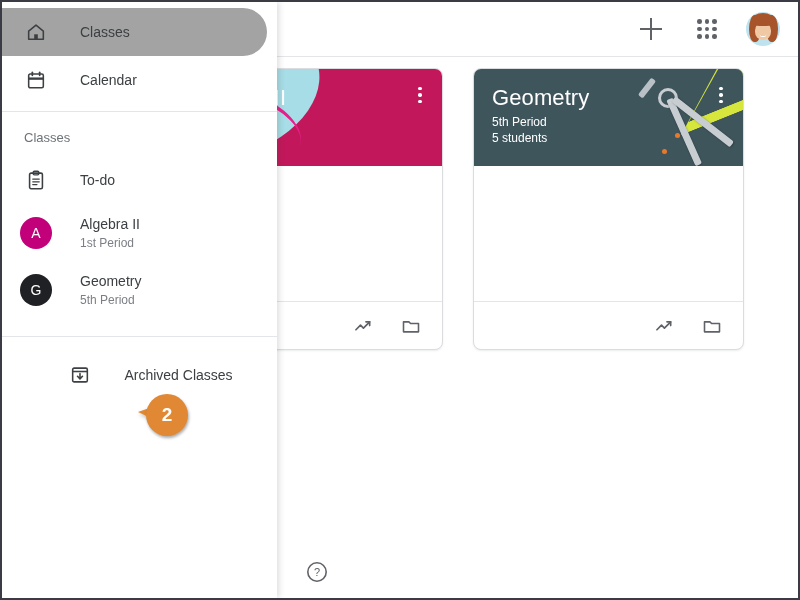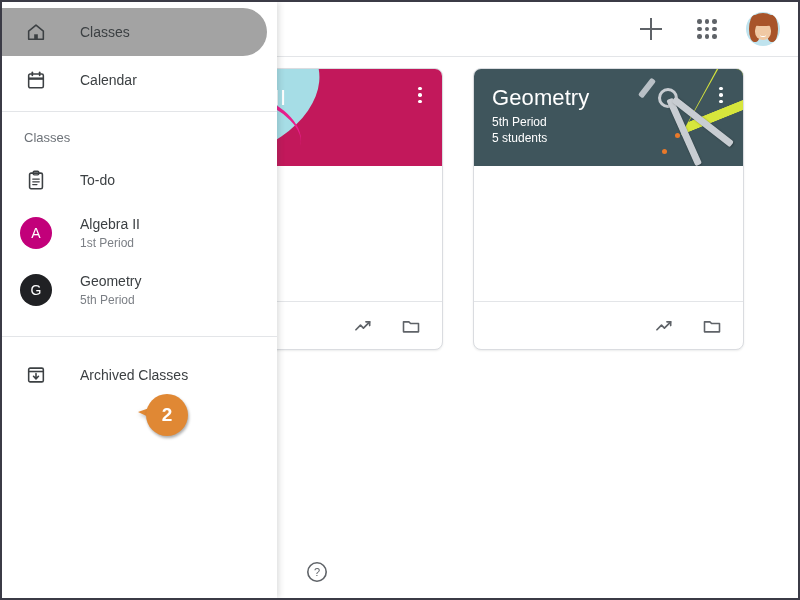--- a/index.html
+++ b/index.html
@@ -574,21 +574,21 @@
     <div class="class-item">
       <span class="class-badge" style="background:#202124">G</span>
       <span class="class-text">
         <span class="class-name" style="display:block;">Geometry</span>
         <span class="class-period" style="display:block;">5th Period</span>
       </span>
     </div>
 
     <div class="nav-divider" style="margin-top:18px;"></div>
 
-    <div class="nav-item" style="margin-top:14px;">
+    <div class="nav-item" style="margin-top:14px;justify-content:center;">
       <span class="nav-icon">
         <svg width="22" height="22" viewBox="0 0 24 24">
           <rect x="4" y="4.5" width="16" height="15" rx="1.6" fill="none" stroke="#3c4043" stroke-width="1.7"></rect>
           <path d="M4 8.2 L20 8.2" stroke="#3c4043" stroke-width="1.7"></path>
           <path d="M12 10.5 L12 16 M9.3 13.4 L12 16.2 L14.7 13.4" fill="none" stroke="#3c4043" stroke-width="1.7" stroke-linecap="round" stroke-linejoin="round"></path>
         </svg>
       </span>
       <span class="nav-label">Archived Classes</span>
     </div>
 

